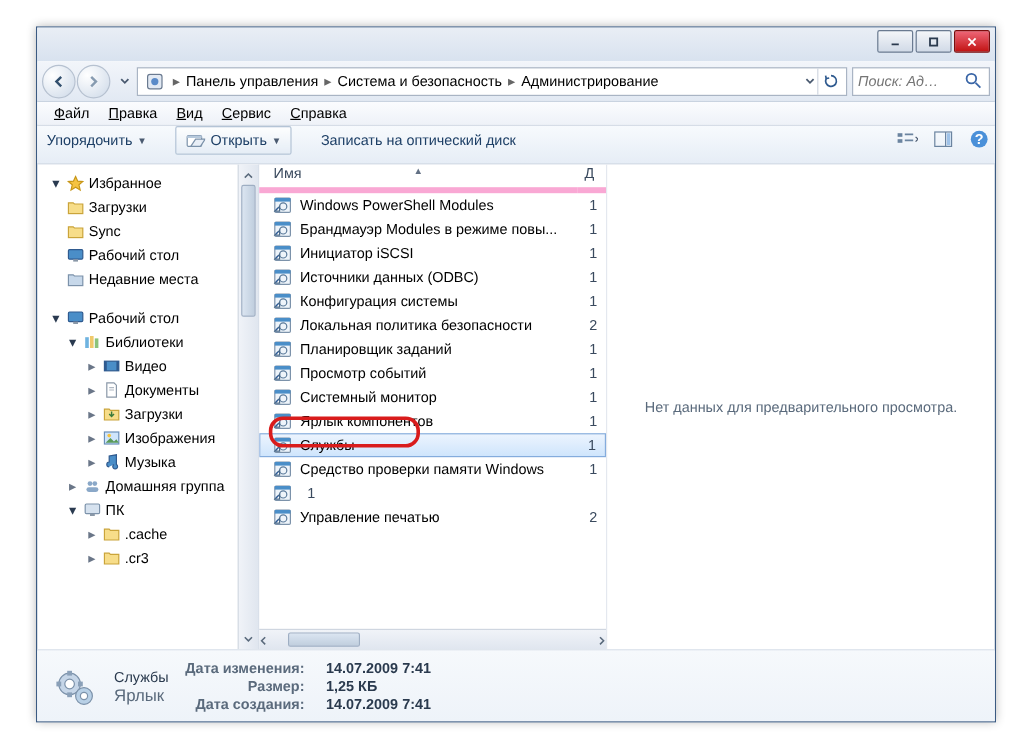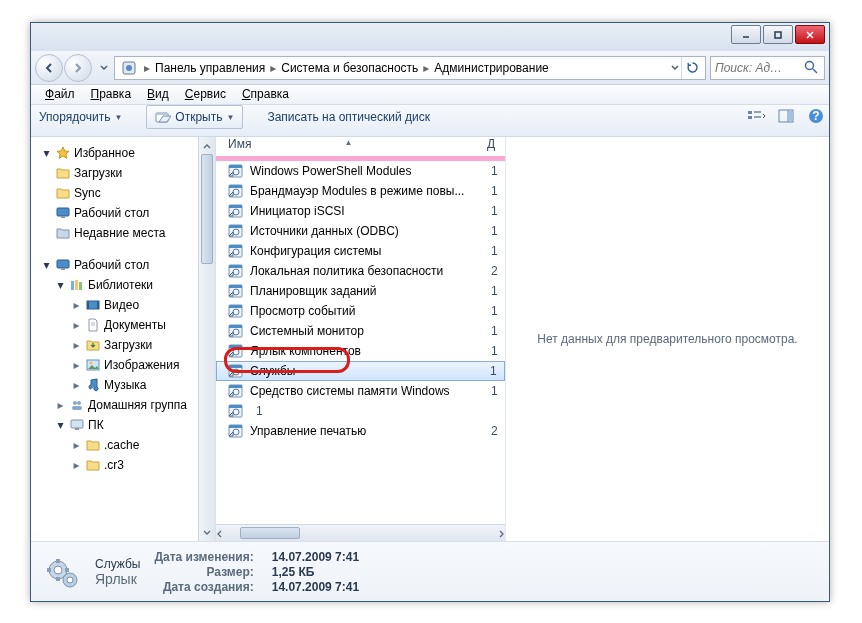--- a/index.html
+++ b/index.html
@@ -558,21 +558,21 @@
               <div class="lrow">
                 <span class="licon">
                   <svg width="16" height="16" viewBox="0 0 16 16">
                     <rect x="1" y="2" width="13" height="12" rx="1" fill="#eef4fa" stroke="#7c92aa"></rect>
                     <rect x="1" y="2" width="13" height="3" fill="#4a8ec8"></rect>
                     <circle cx="8" cy="9" r="3" fill="none" stroke="#5a7a9a" stroke-width="1"></circle>
                     <path d="M1 13 L5 13 L5 9 Z" fill="#fff" stroke="#4a6a8a"></path>
                     <path d="M2 12 L4 10" stroke="#2a5a9a" stroke-width="1"></path>
                   </svg>
                 </span>
-                <span style="flex:1;overflow:hidden;text-overflow:ellipsis">Средство системы памяти Windows</span>
+                <span style="flex:1;overflow:hidden;text-overflow:ellipsis">Средство проверки памяти Windows</span>
                 <span class="dcol" style="width:20px">1</span>
               </div>
               <div class="lrow">
                 <span class="licon">
                   <svg width="16" height="16" viewBox="0 0 16 16">
                     <rect x="1" y="2" width="13" height="12" rx="1" fill="#eef4fa" stroke="#7c92aa"></rect>
                     <rect x="1" y="2" width="13" height="3" fill="#4a8ec8"></rect>
                     <circle cx="8" cy="9" r="3" fill="none" stroke="#5a7a9a" stroke-width="1"></circle>
                     <path d="M1 13 L5 13 L5 9 Z" fill="#fff" stroke="#4a6a8a"></path>
                     <path d="M2 12 L4 10" stroke="#2a5a9a" stroke-width="1"></path>

